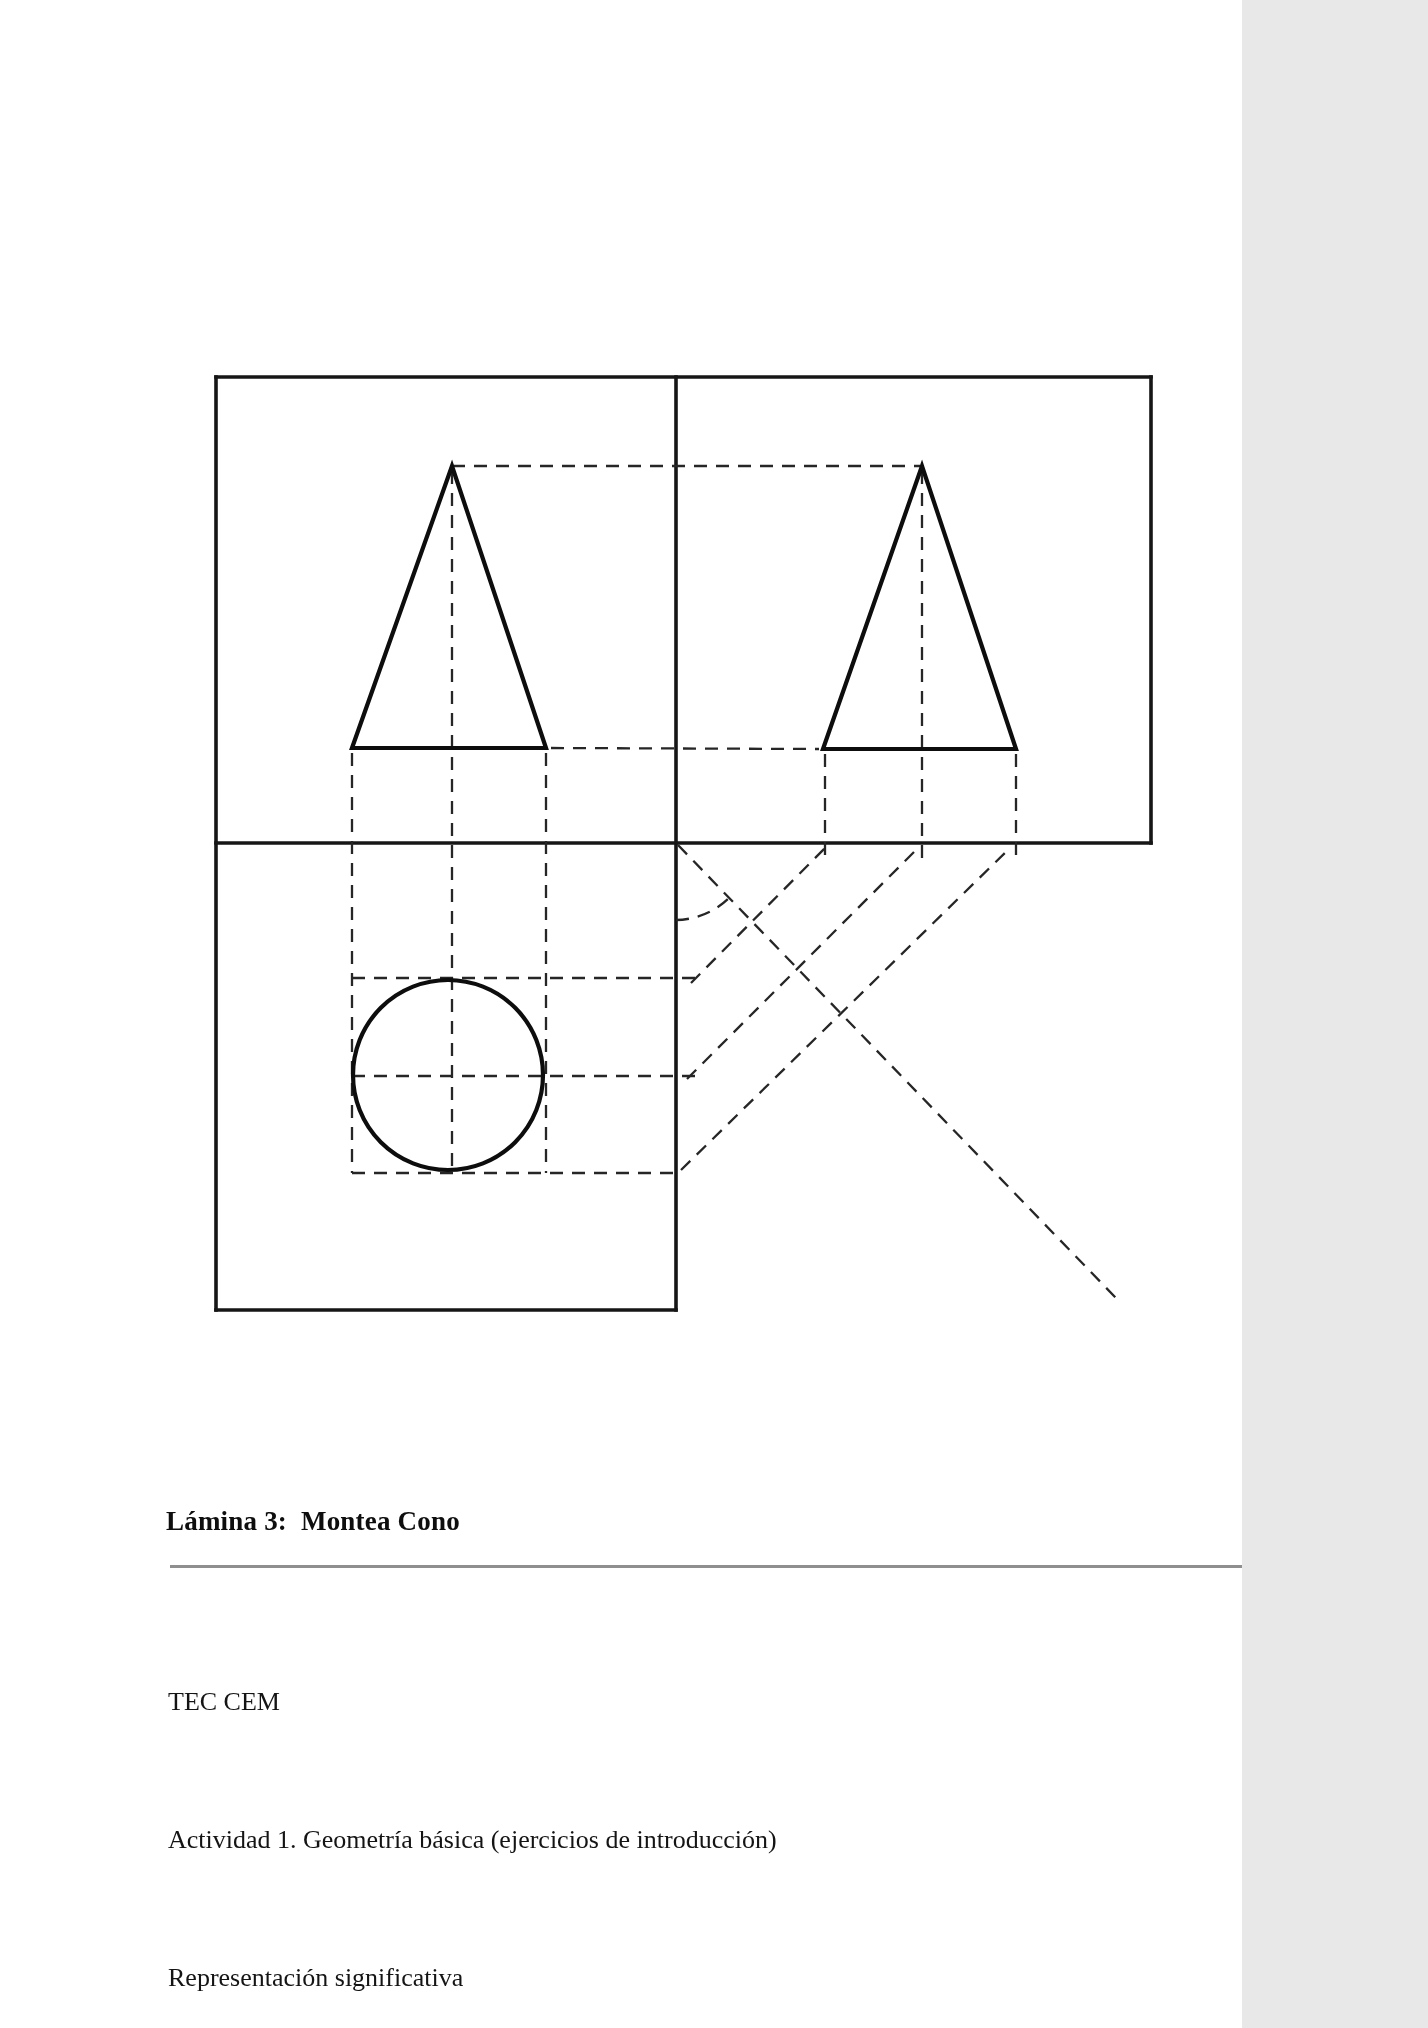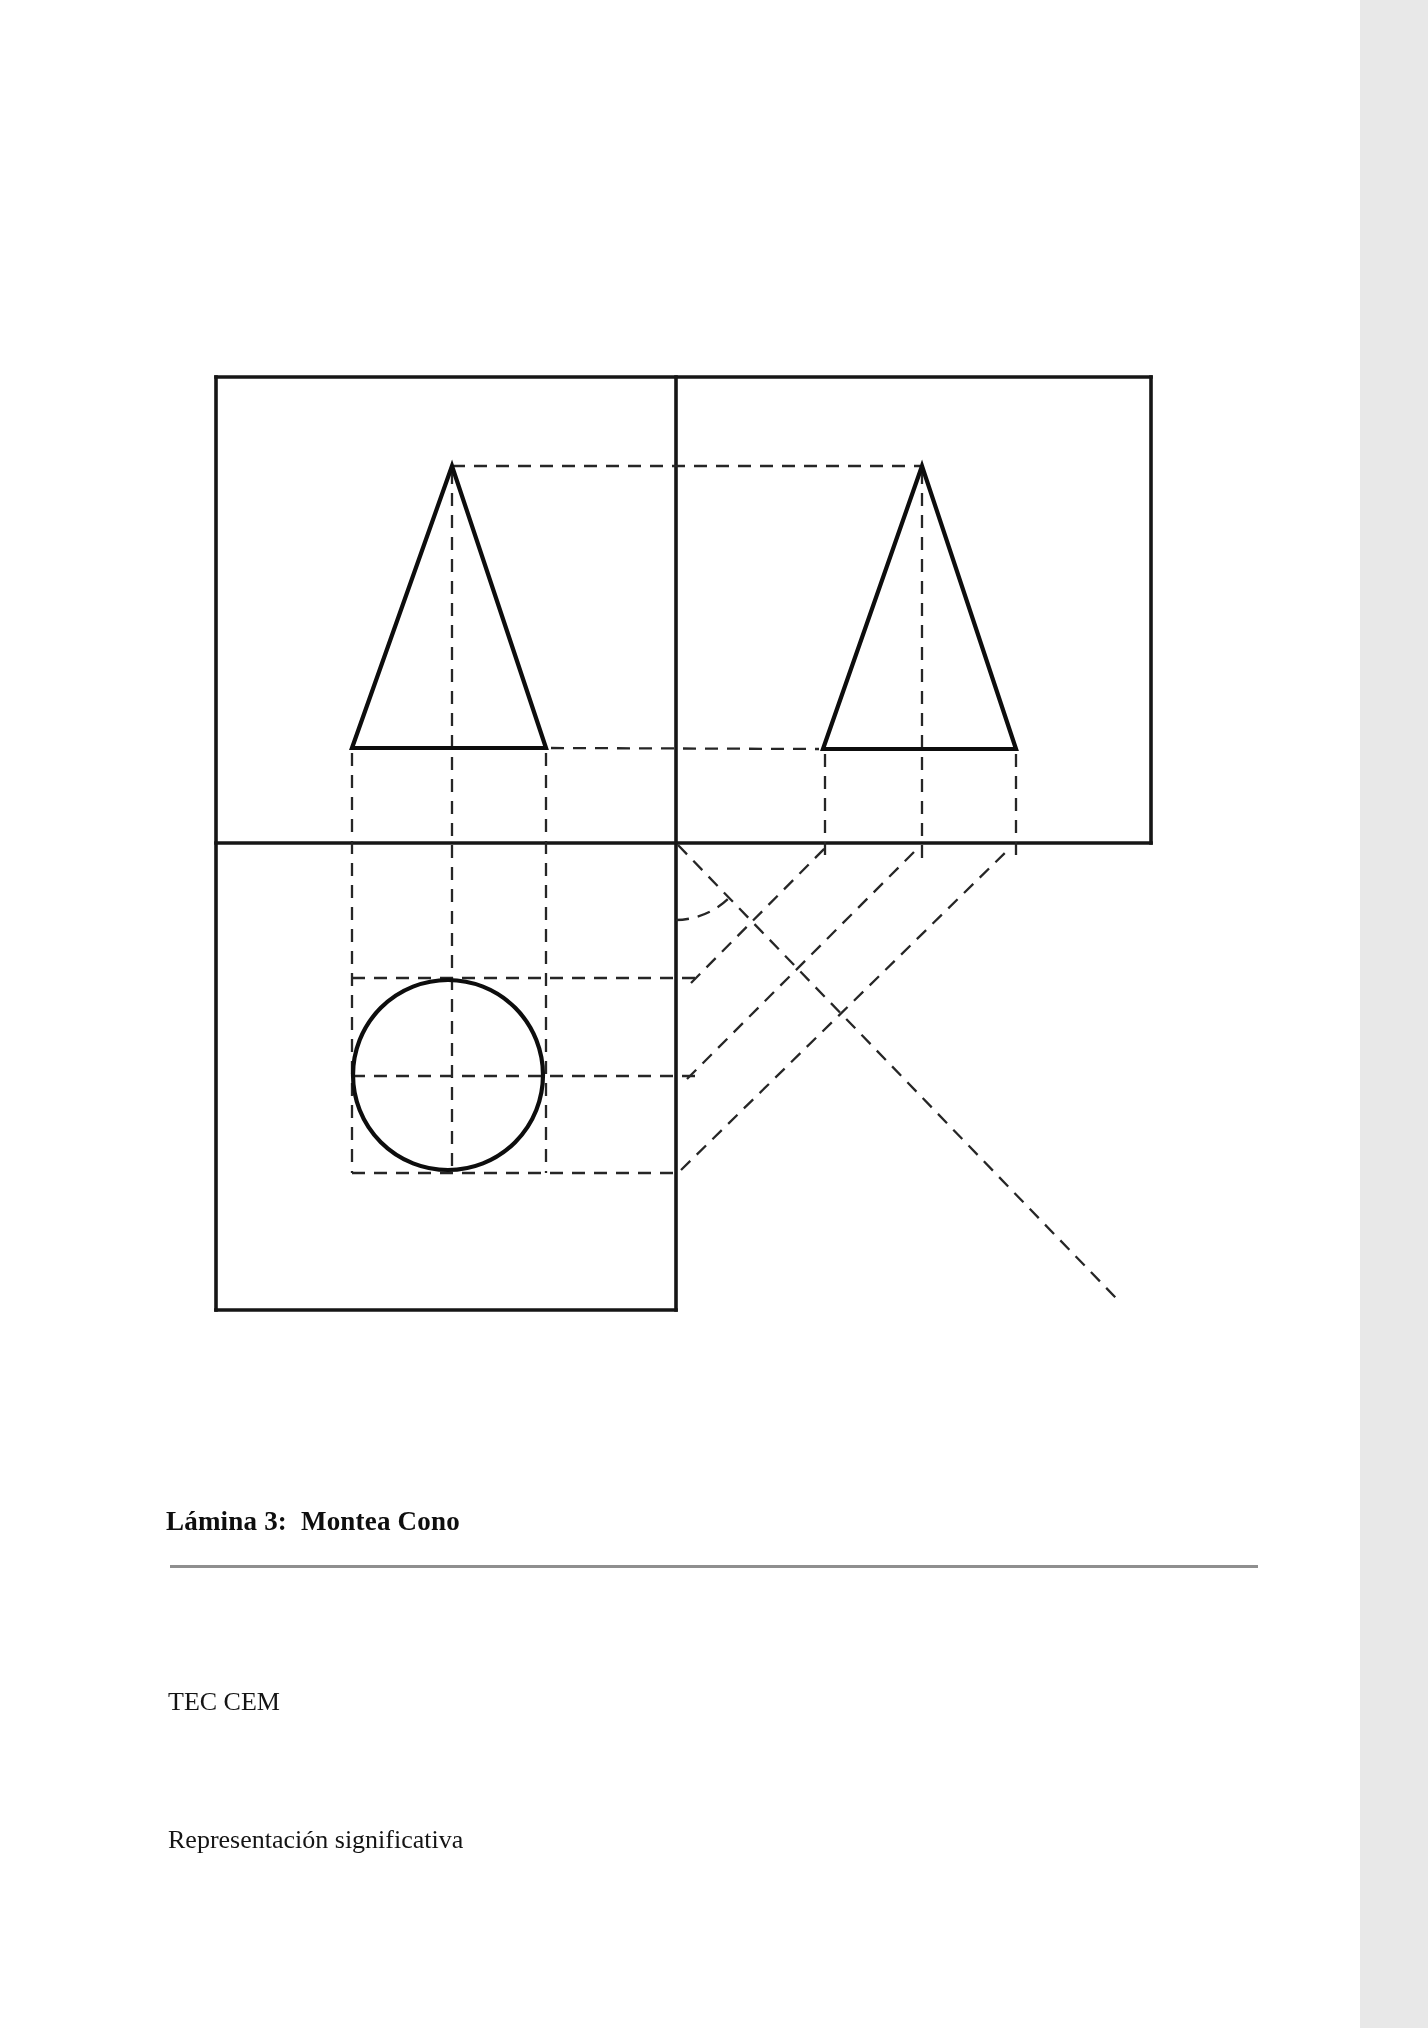--- a/index.html
+++ b/index.html
@@ -1,18 +1,18 @@
 <!DOCTYPE html>
 <html><head>
 <meta charset="utf-8">
 <style>
   html,body{margin:0;padding:0;background:#e8e8e8;}
   .page{
     position:relative;
-    width:1360px;height:2028px;
+    width:1242px;height:2028px;
     background:#ffffff;
     font-family:"Liberation Serif","DejaVu Serif",serif;
     overflow:hidden;
   }
   .drawing-svg{position:absolute;left:0;top:0;}
   .caption{position:absolute;left:0;top:0;width:100%;}
   .caption-title{
     position:absolute;left:166px;top:1506px;
     font-size:27px;font-weight:bold;color:#0e0e0e;
     white-space:pre-wrap;letter-spacing:0.2px;
@@ -59,18 +59,19 @@
       <polygon points="452,466 352,748 546,748" fill="none" stroke="#0d0d0d" stroke-width="4.2" stroke-linejoin="miter"></polygon>
       <polygon points="922,466 823,749 1016,749" fill="none" stroke="#0d0d0d" stroke-width="4.2" stroke-linejoin="miter"></polygon>
       <circle cx="448" cy="1075" r="95" fill="none" stroke="#0d0d0d" stroke-width="4.2"></circle>
     </svg>
 
   <div class="caption">
     <div class="caption-title">Lámina 3:  Montea Cono</div>
     <div class="caption-rule"></div>
     <div class="credits">
       <span class="credit-line">TEC CEM</span>
+      <span class="credit-line">Actividad 1. Geometría básica (ejercicios de introducción)</span>
       <span class="credit-line">Representación significativa</span>
       
     </div>
   </div>
 
 </div>
 
 </body></html>

